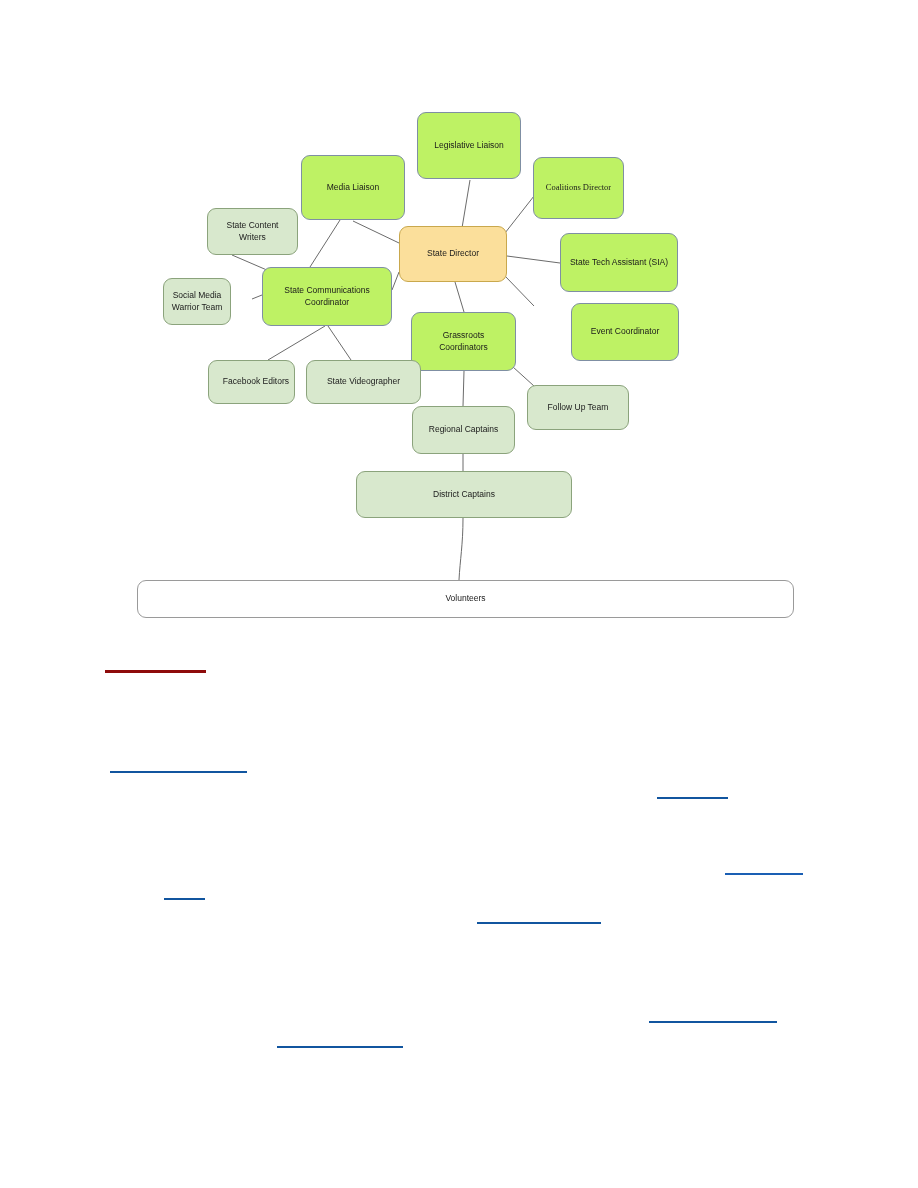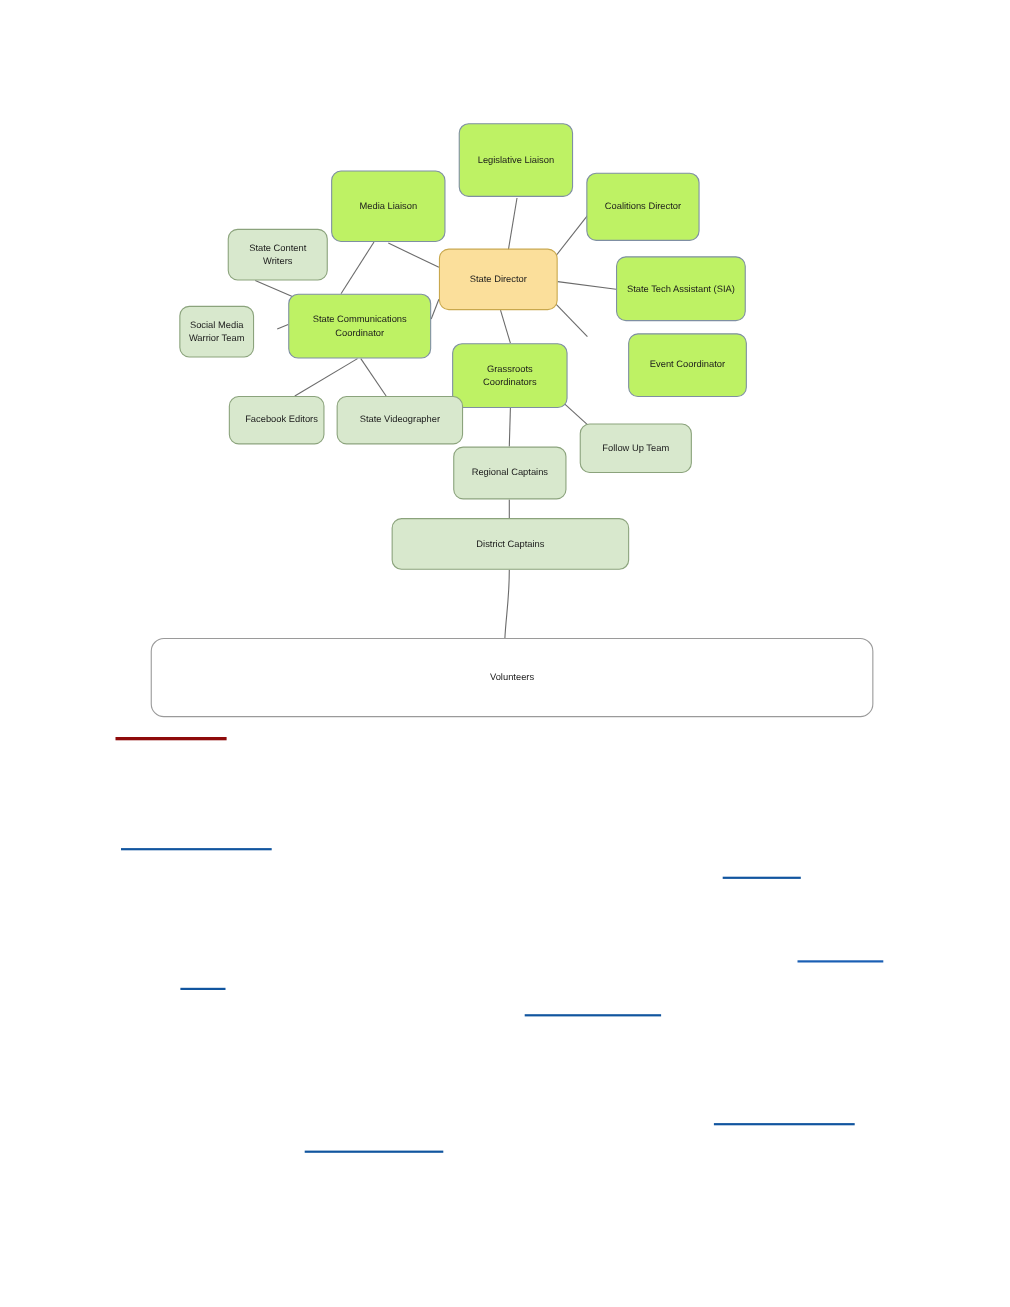--- a/index.html
+++ b/index.html
@@ -124,21 +124,21 @@
     </div>
 
     <div class="node blue" style="left:417px;top:112px;width:104px;height:67px;">
       <span class="label">Legislative Liaison</span>
     </div>
 
     <div class="node blue" style="left:301px;top:155px;width:104px;height:65px;">
       <span class="label">Media Liaison</span>
     </div>
 
-    <div class="node blue" style="left:533px;top:157px;width:103px;height:62px;">
+    <div class="node blue" style="left:533px;top:157px;width:91px;height:62px;font-family:Liberation Serif, serif;">
       <span class="label">Coalitions Director</span>
     </div>
 
     <div class="node blue" style="left:560px;top:233px;width:118px;height:59px;">
       <span class="label">State Tech Assistant (SIA)</span>
     </div>
 
     <div class="node blue" style="left:531px;top:303px;width:108px;height:58px;margin-left:40px;">
       <span class="label">Event Coordinator</span>
     </div>
@@ -176,21 +176,21 @@
     </div>
 
     <div class="node green" style="left:412px;top:406px;width:103px;height:48px;">
       <span class="label">Regional Captains</span>
     </div>
 
     <div class="node green wide" style="left:356px;top:471px;width:216px;height:47px;">
       <span class="label">District Captains</span>
     </div>
 
-    <div class="node white wide" style="left:137px;top:580px;width:657px;height:72px;border-radius:12px;">
+    <div class="node white wide" style="left:137px;top:580px;width:657px;height:38px;">
       <span class="label">Volunteers</span>
     </div>
 
   </div>
 
   <div class="link-rule red" style="left:105px;top:670px;width:101px;">
     <span class="link-label"></span>
   </div>
   <div class="link-rule blue" style="left:110px;top:771px;width:137px;">
     <span class="link-label"></span>

